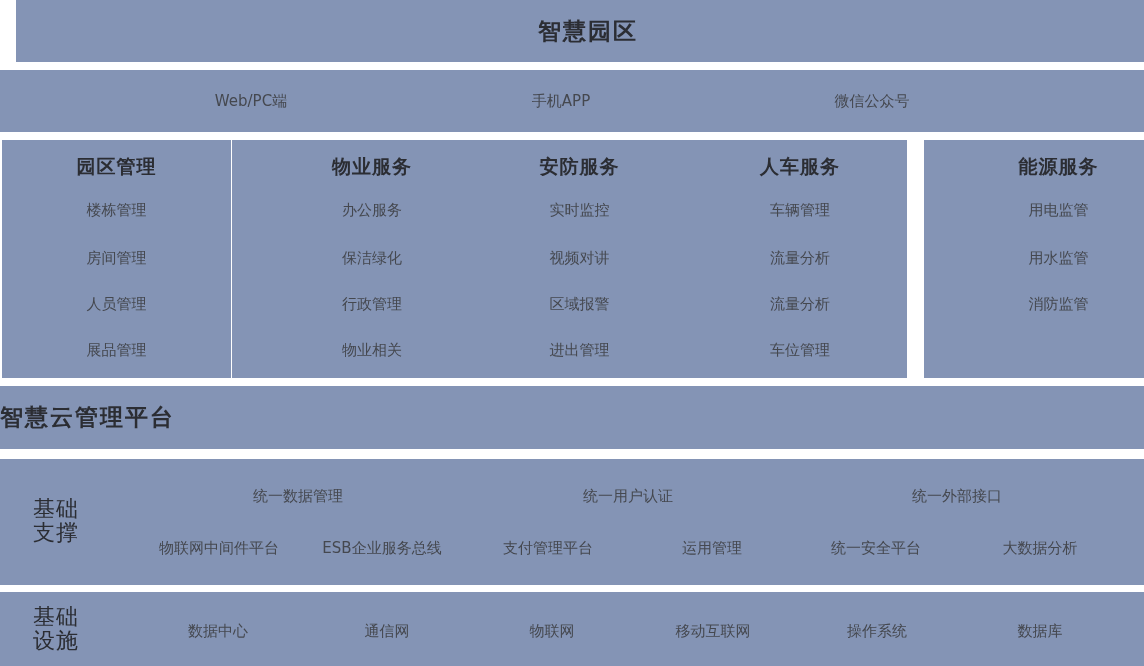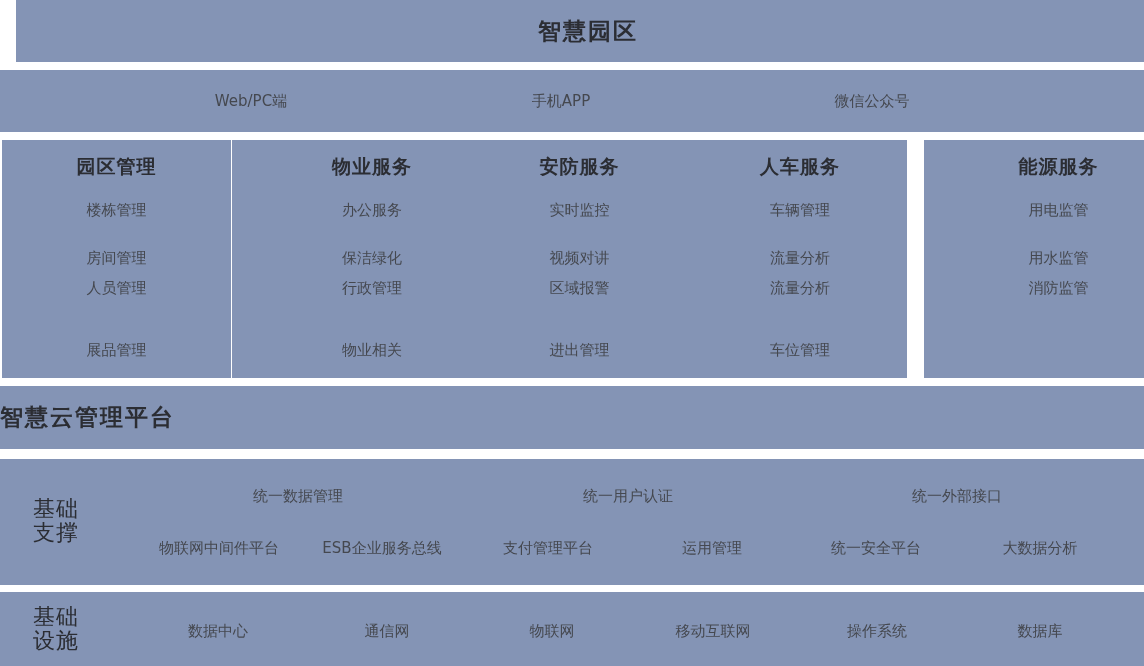--- a/index.html
+++ b/index.html
@@ -27,21 +27,21 @@
     position:absolute; top:140px; height:238px; background:#8494b5; text-align:center;padding-left:13px;
   }
   .col-header {
     position:absolute; left:0; right:0; top:14px;
     font-size:19px; font-weight:bold; color:#2b2d33; letter-spacing:1px;
   }
   .col-item {
     position:absolute; left:0; right:0; transform:translateY(-50%);
     font-size:15px; color:#45484f;
   }
-  .ci1 { top:70px; } .ci2 { top:118px; } .ci3 { top:148px; } .ci4 { top:210px; }
+  .ci1 { top:70px; } .ci2 { top:118px; } .ci3 { top:164px; } .ci4 { top:210px; }
 
   .side-label {
     position:absolute; left:33px; font-size:22px; font-weight:normal; color:#2b2d33;
     line-height:24px; letter-spacing:1px;
   }
   .band-support .side-label { top:38px; }
   .band-infra   .side-label { top:13px; }
 
   .sup-r1 { top:37px; }
   .sup-r2 { top:89px; }

